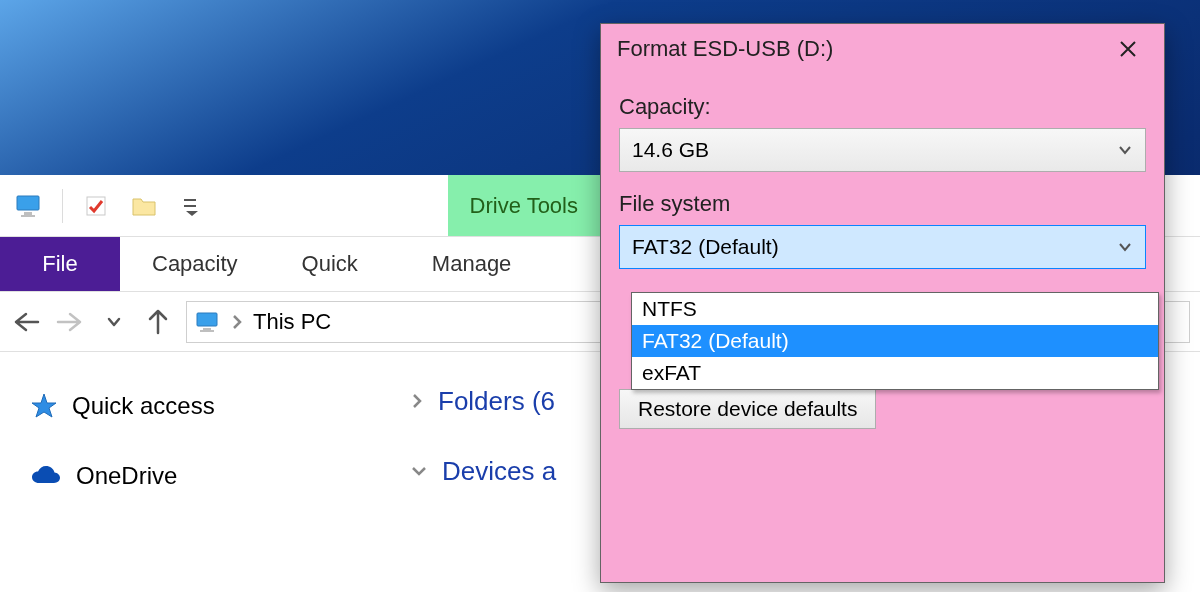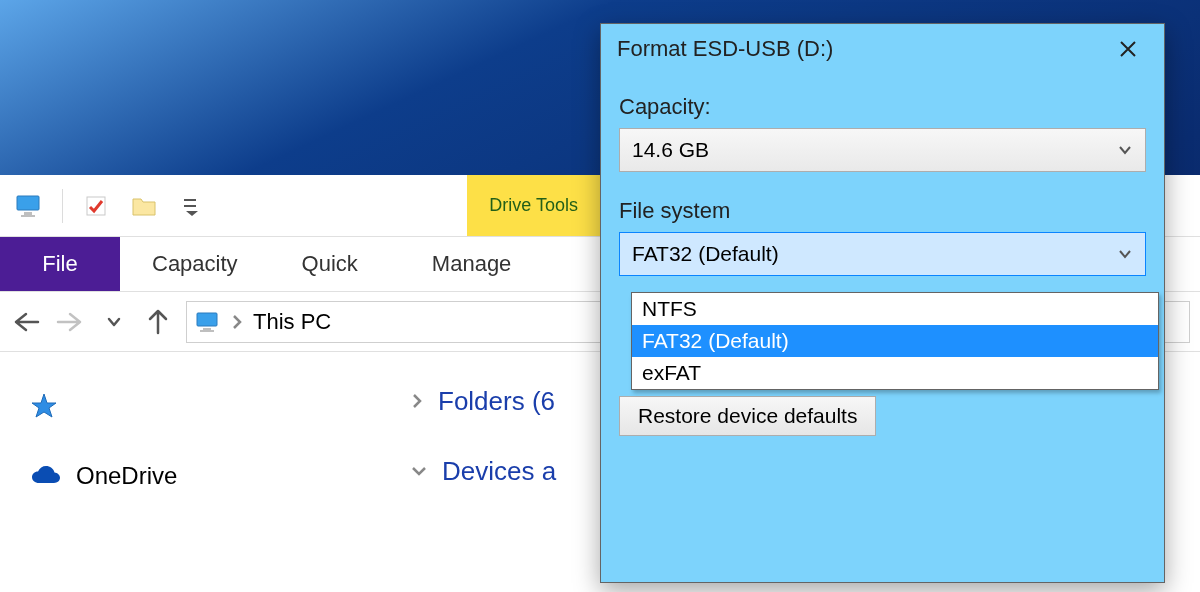--- a/index.html
+++ b/index.html
@@ -40,23 +40,23 @@
   .qat-icon {
     width: 30px; height: 30px;
     display: flex; align-items: center; justify-content: center;
   }
   .qat-sep {
     width: 1px; height: 34px; background: #dcdcdc;
   }
   .drive-tools-tab {
     margin-left: auto;
     margin-right: 600px; 
-    background: #fde047;
+    background: #86efac;
     color: #225f19;
-    font-size: 18px;
+    font-size: 22px;
     display: flex; align-items: center; justify-content: center;
     padding: 0 22px;
   }
 
   
   .ribbon-tabs {
     height: 55px;
     display: flex;
     align-items: stretch;
     background: #ffffff;
@@ -129,21 +129,21 @@
   }
   .section-chevron { color: #888; font-size: 20px; }
 
   
   .dlg {
     position: absolute;
     left: 600px;
     top: 23px;
     width: 565px;
     height: 560px;
-    background: #7dd3fc;
+    background: #f9a8d4;
     border: 1px solid #646464;
     box-shadow: 0 8px 24px rgba(0,0,0,.35);
   }
   .dlg-titlebar {
     height: 50px;
     display: flex; align-items: center;
     padding: 0 16px;
     font-size: 22px;
     color: #222;
   }
@@ -306,20 +306,21 @@
   </div>
 
   <div class="explorer-body">
     <div class="sidebar">
       <div class="sidebar-row">
         <span>
           <svg width="28" height="28" viewBox="0 0 28 28">
             <path d="M14 2 L17 11 L26 11 L19 16 L22 25 L14 20 L6 25 L9 16 L2 11 L11 11 Z" fill="#2f8de4" stroke="#1f6bb8"></path>
           </svg>
         </span>
+        <span>Quick access</span>
       </div>
       <div class="sidebar-row" style="margin-top:18px">
         <span>
           <svg width="32" height="22" viewBox="0 0 32 22">
             <path d="M9 18c-4 0-7-2.5-7-6 0-3 2.5-5.5 6-5.5C9.5 3 12.5 1 16 1c4 0 7.5 2.5 8.5 6.5 3 .3 5.5 2.5 5.5 5.3 0 3-2.5 5.2-6 5.2H9z" fill="#0a4db3"></path>
           </svg>
         </span>
         <span>OneDrive</span>
       </div>
     </div>
@@ -359,21 +360,21 @@
     <div class="field-label">Capacity:</div>
     <div class="combo">
       <span>14.6 GB</span>
       <span class="chev">
         <svg width="16" height="12" viewBox="0 0 16 12">
             <path d="M3 3 L8 9 L13 3" fill="none" stroke="#555" stroke-width="2"></path>
           </svg>
       </span>
     </div>
 
-    <div class="field-label" style="margin-top:26px">File system</div>
+    <div class="field-label" style="margin-top:19px">File system</div>
     <div class="combo openlook">
       <span>FAT32 (Default)</span>
       <span class="chev">
         <svg width="16" height="12" viewBox="0 0 16 12">
             <path d="M3 3 L8 9 L13 3" fill="none" stroke="#555" stroke-width="2"></path>
           </svg>
       </span>
     </div>
 
     <div class="restore-btn">

